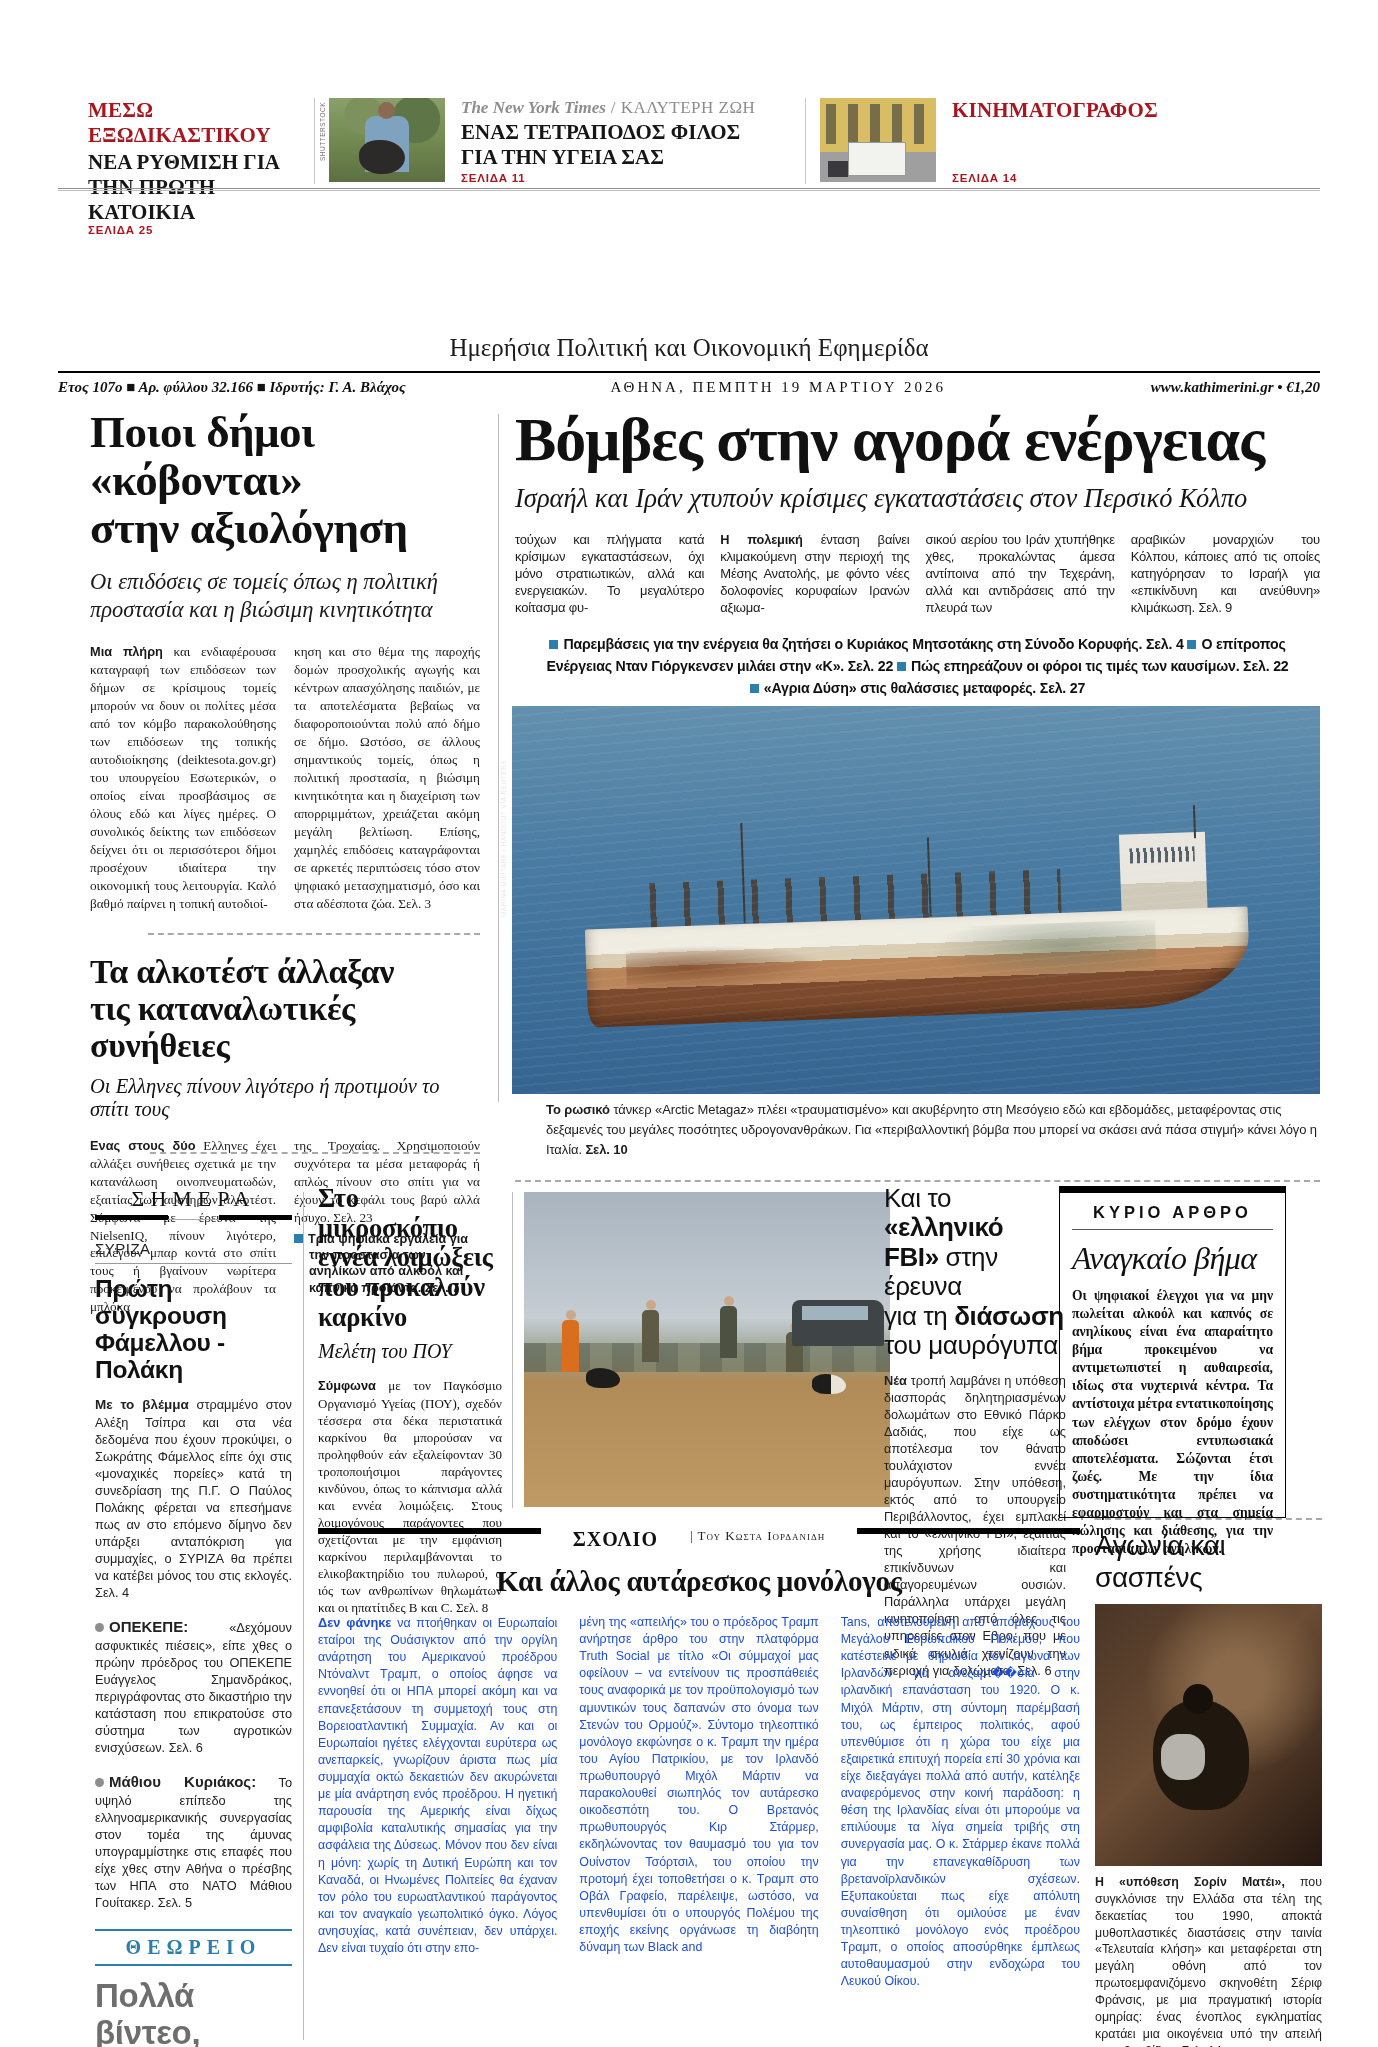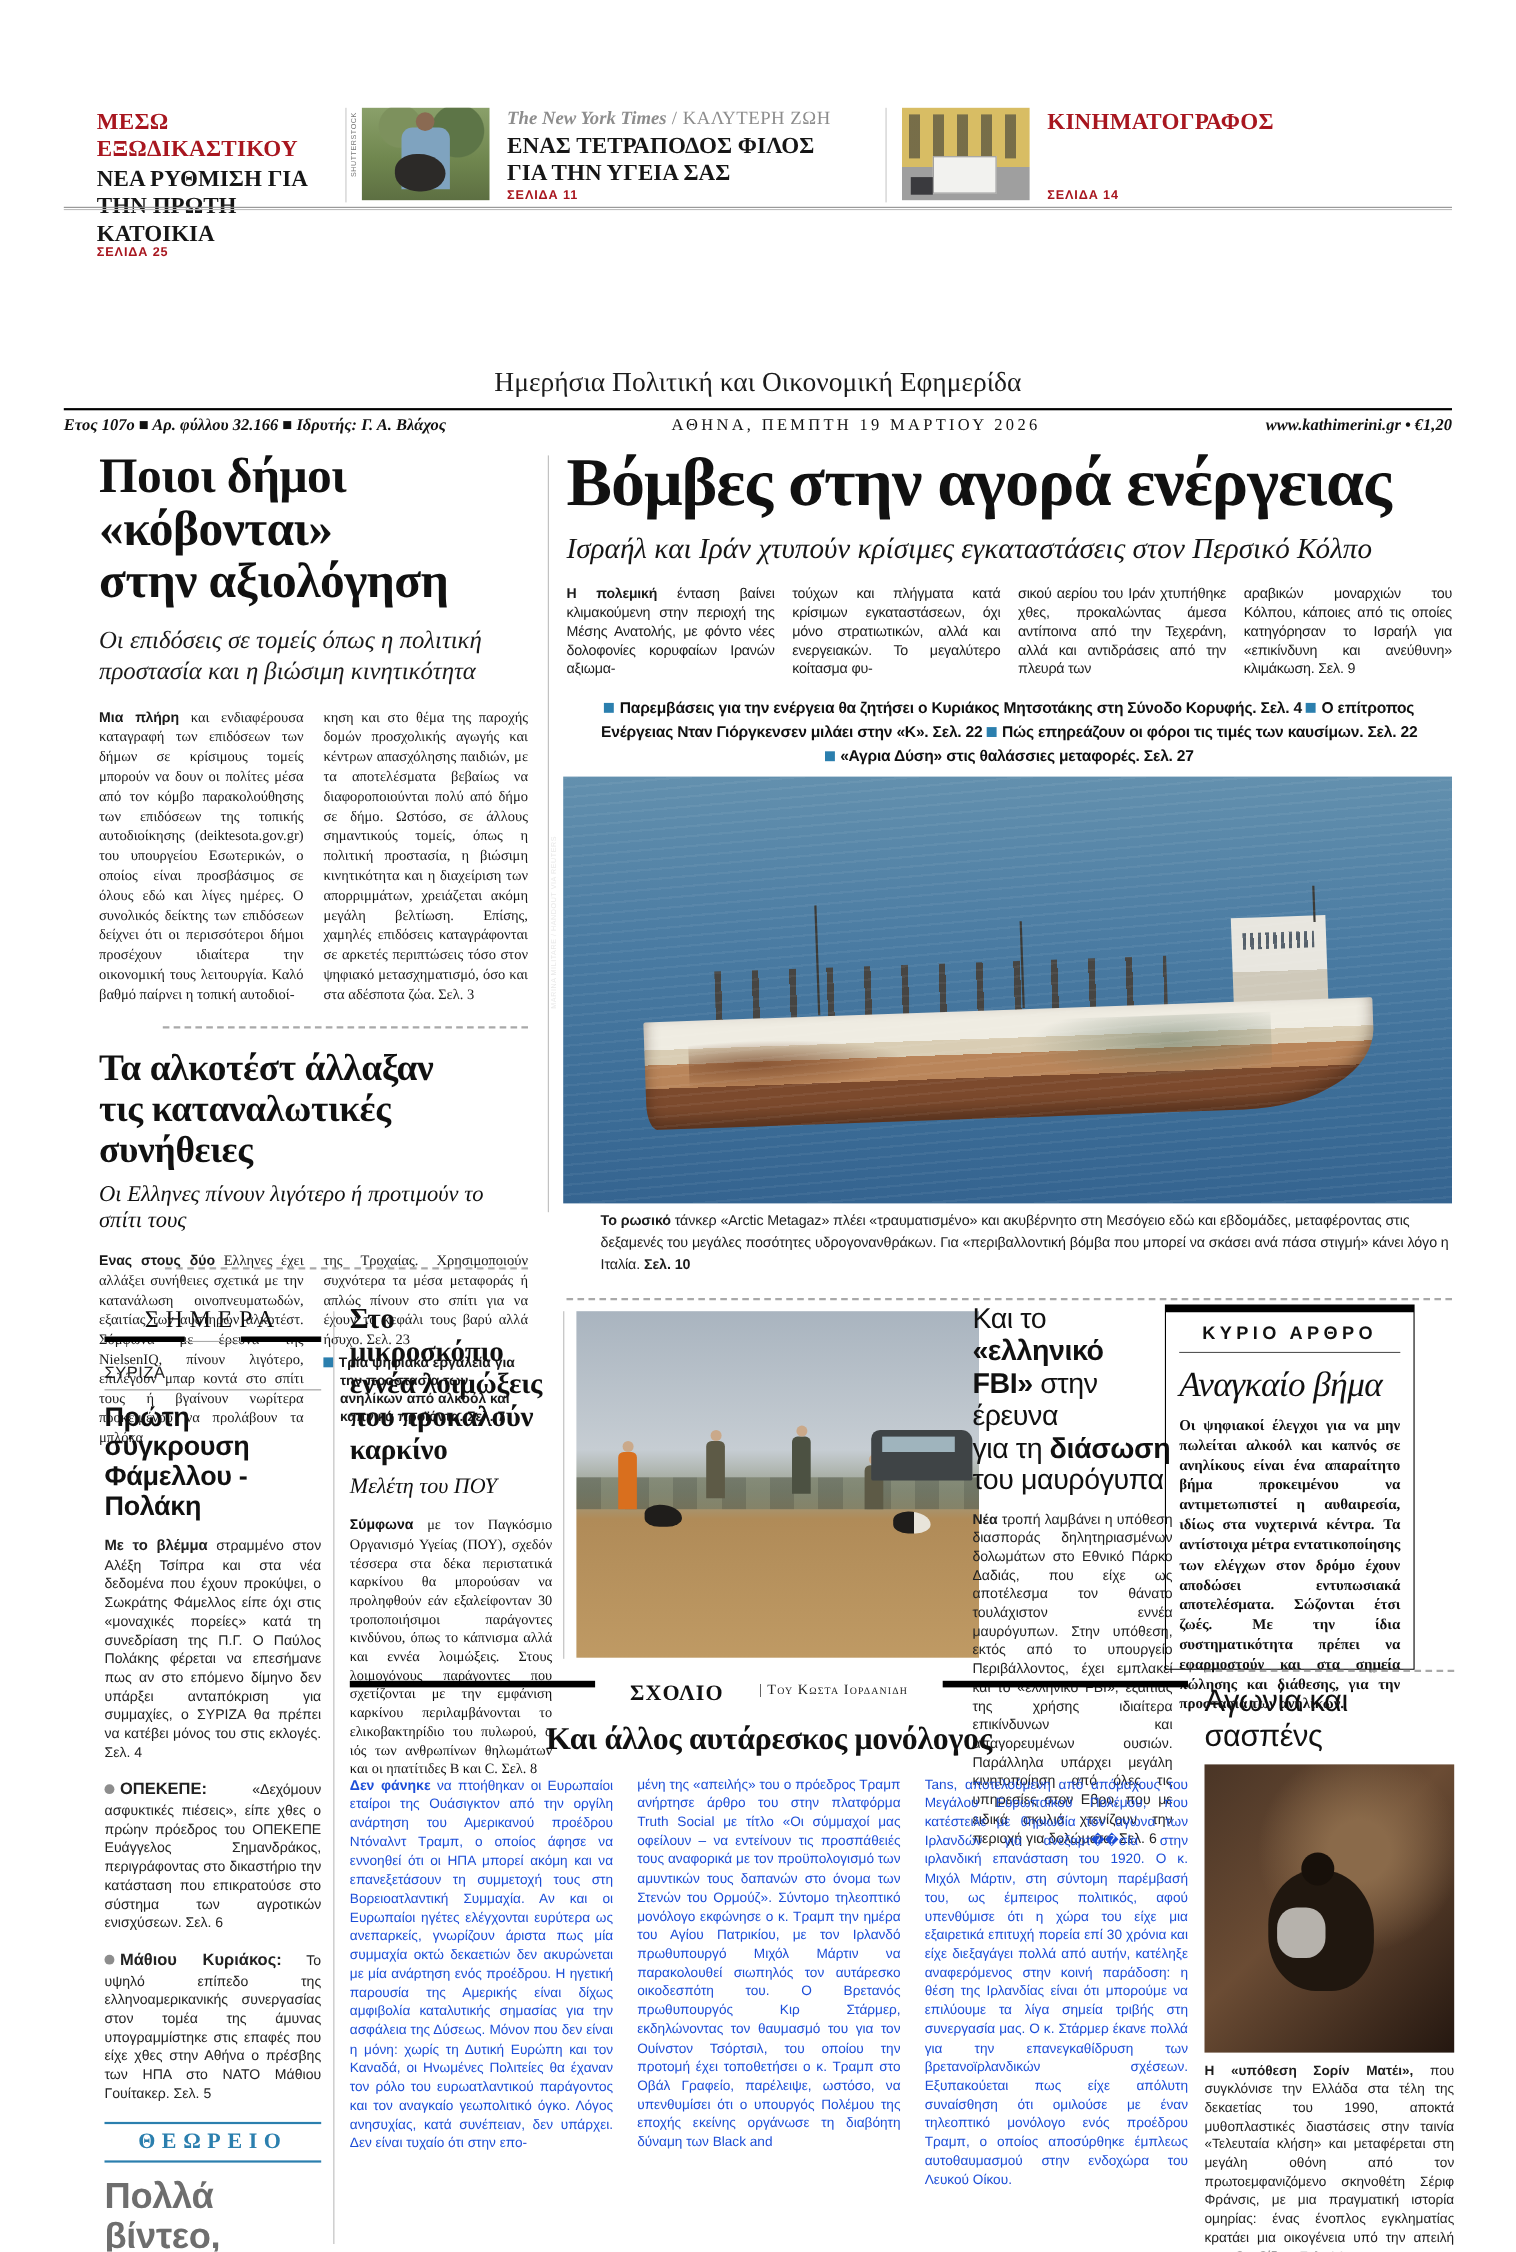--- a/index.html
+++ b/index.html
@@ -239,22 +239,22 @@
       </div>
     </div>
   </div>
 
   <div class="vrule" id="vrule-main"></div>
 
   <div id="main-art">
     <div class="h-main">Βόμβες στην αγορά ενέργειας</div>
     <div class="deck-main">Ισραήλ και Ιράν χτυπούν κρίσιμες εγκαταστάσεις στον Περσικό Κόλπο</div>
     <div id="main-body">
+      <p class="col"><span>τούχων και πλήγματα κατά κρίσιμων εγκαταστάσεων, όχι μόνο στρατιωτικών, αλλά και ενεργειακών. Το μεγαλύτερο κοίτασμα φυ-</span></p>
       <p class="col"><b class="lead-in">Η πολεμική</b><span> ένταση βαίνει κλιμακούμενη στην περιοχή της Μέσης Ανατολής, με φόντο νέες δολοφονίες κορυφαίων Ιρανών αξιωμα-</span></p>
-      <p class="col"><span>τούχων και πλήγματα κατά κρίσιμων εγκαταστάσεων, όχι μόνο στρατιωτικών, αλλά και ενεργειακών. Το μεγαλύτερο κοίτασμα φυ-</span></p>
       <p class="col"><span>σικού αερίου του Ιράν χτυπήθηκε χθες, προκαλώντας άμεσα αντίποινα από την Τεχεράνη, αλλά και αντιδράσεις από την πλευρά των</span></p>
       <p class="col"><span>αραβικών μοναρχιών του Κόλπου, κάποιες από τις οποίες κατηγόρησαν το Ισραήλ για «επικίνδυνη και ανεύθυνη» κλιμάκωση. Σελ. 9</span></p>
     </div>
     <p class="related">
       <span class="bsq"></span><span class="rel">Παρεμβάσεις για την ενέργεια θα ζητήσει ο Κυριάκος Μητσοτάκης στη Σύνοδο Κορυφής. Σελ. 4</span>
       <span class="bsq"></span><span class="rel">Ο επίτροπος Ενέργειας Νταν Γιόργκενσεν μιλάει στην «Κ». Σελ. 22</span>
       <span class="bsq"></span><span class="rel">Πώς επηρεάζουν οι φόροι τις τιμές των καυσίμων. Σελ. 22</span>
       <span class="bsq"></span><span class="rel">«Αγρια Δύση» στις θαλάσσιες μεταφορές. Σελ. 27</span>
     </p>
     <div id="dash-main"></div>

